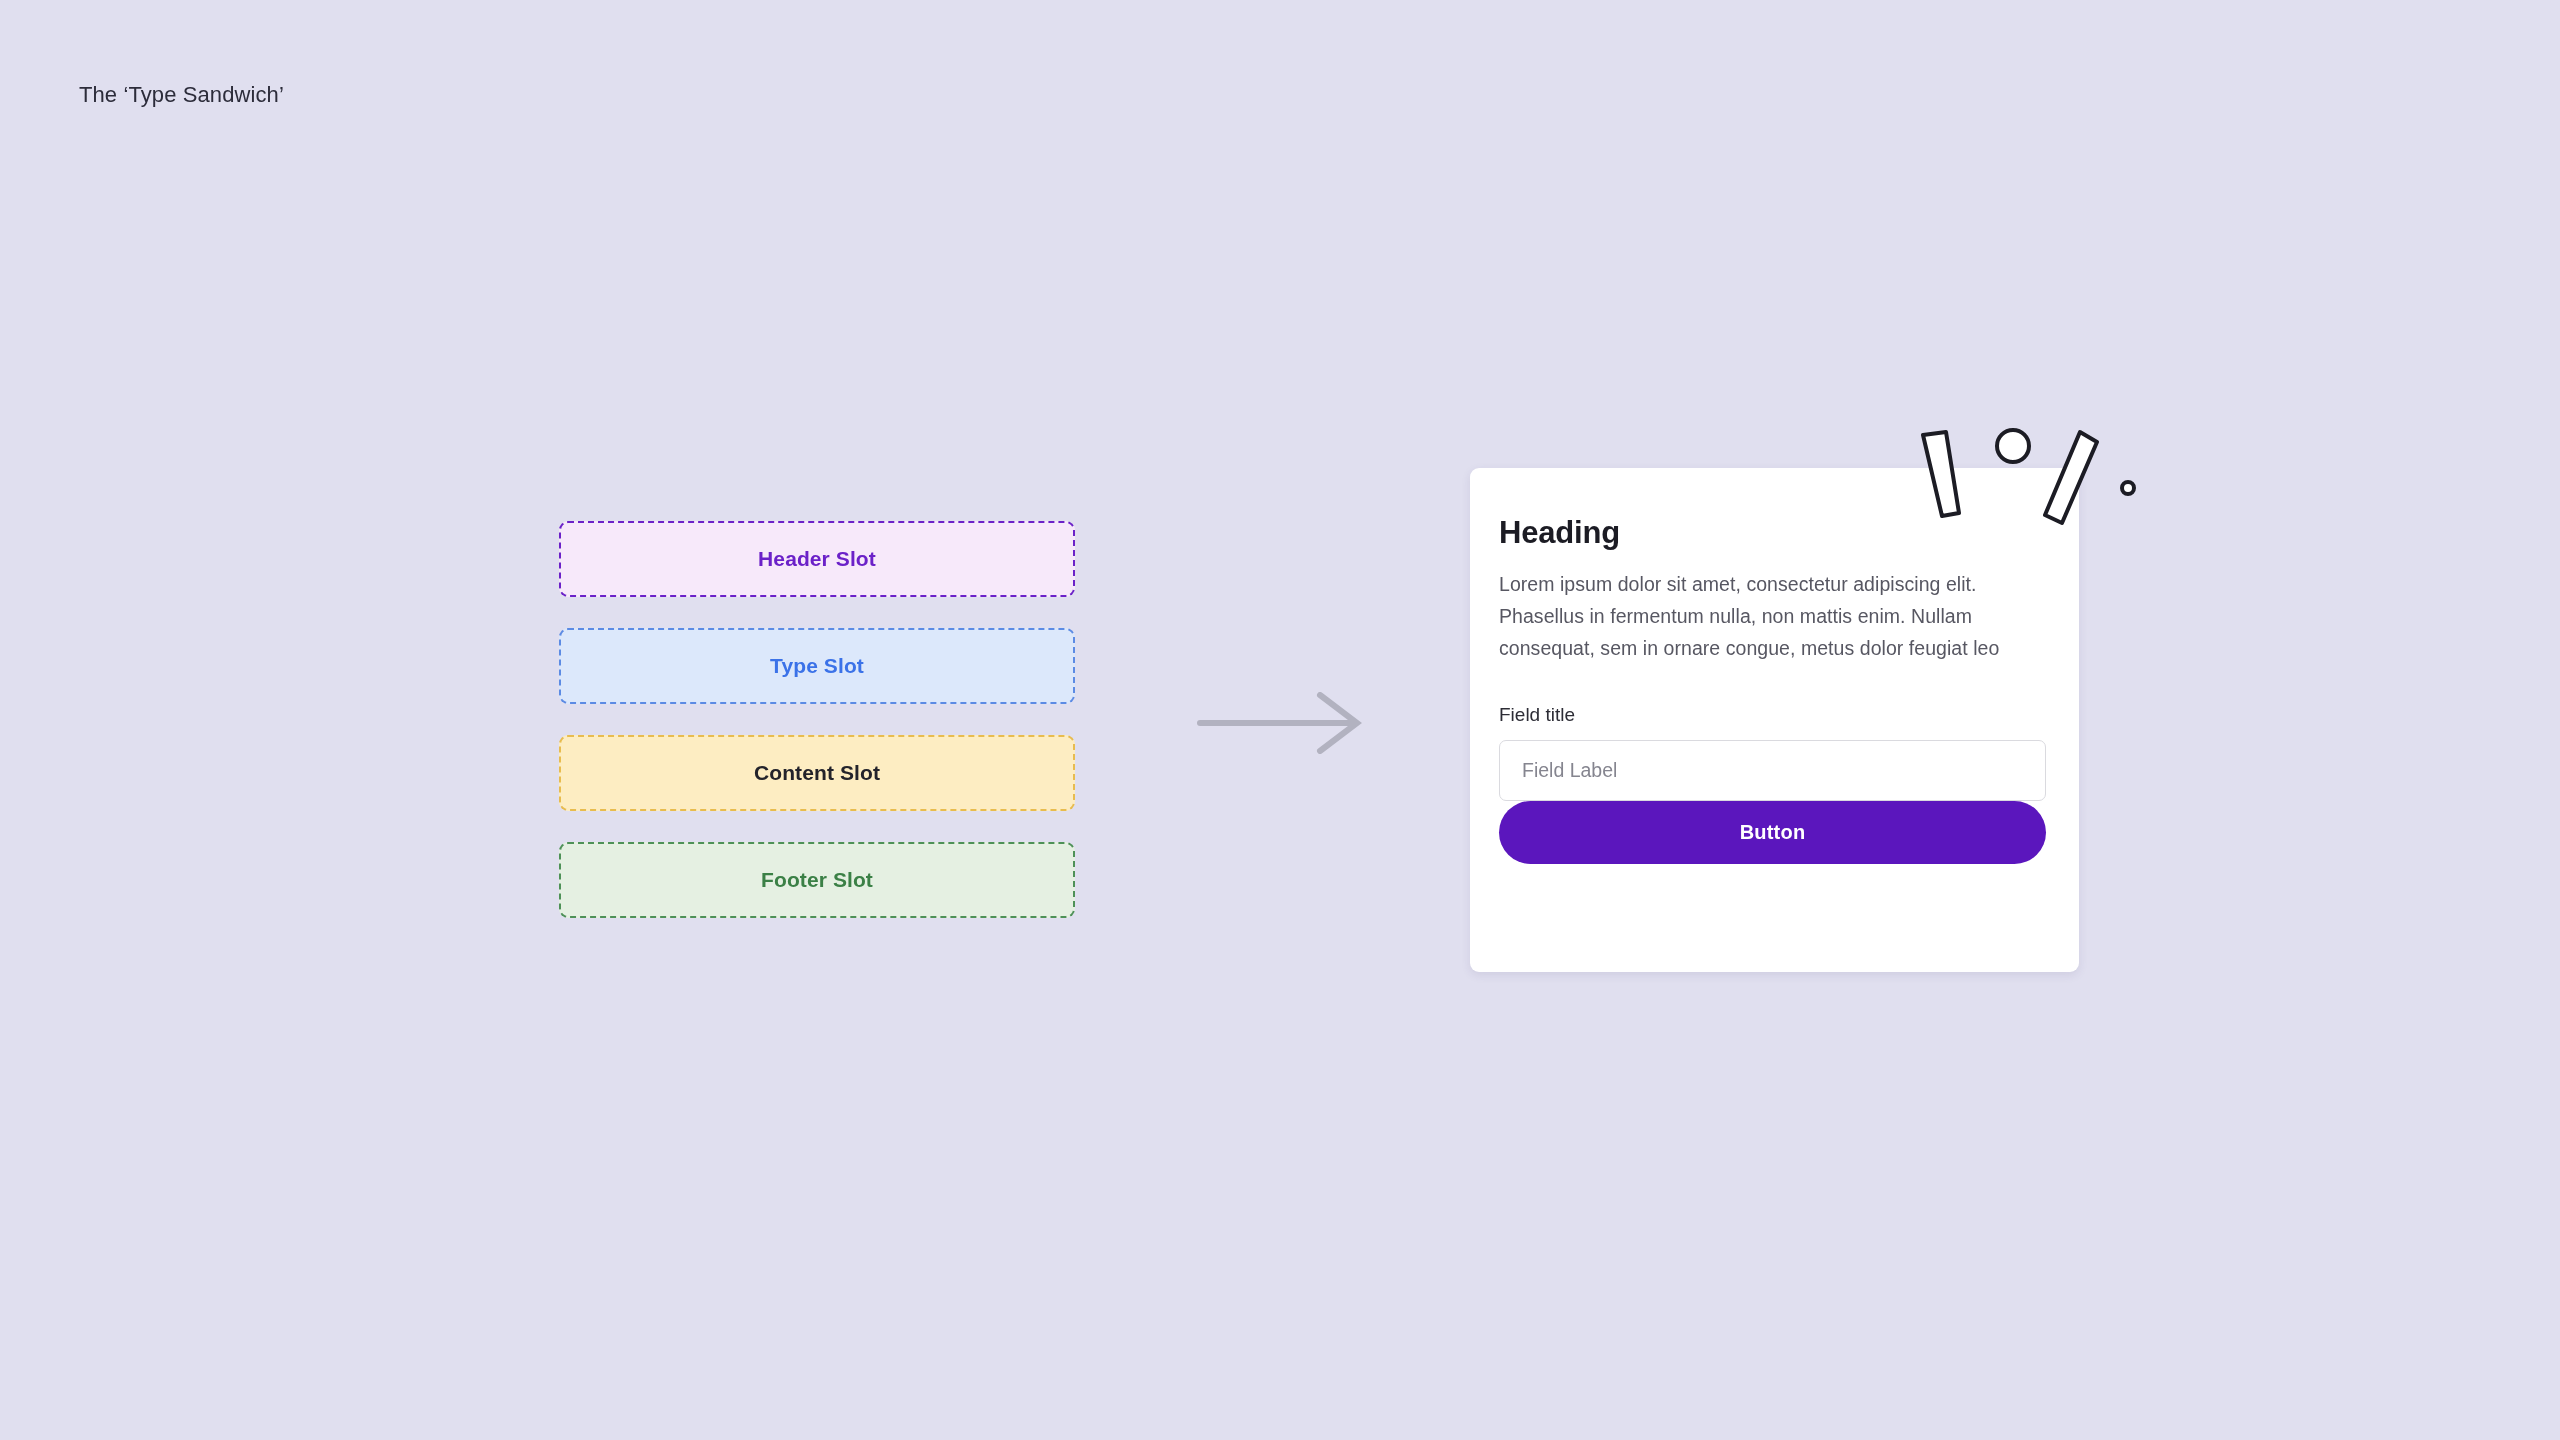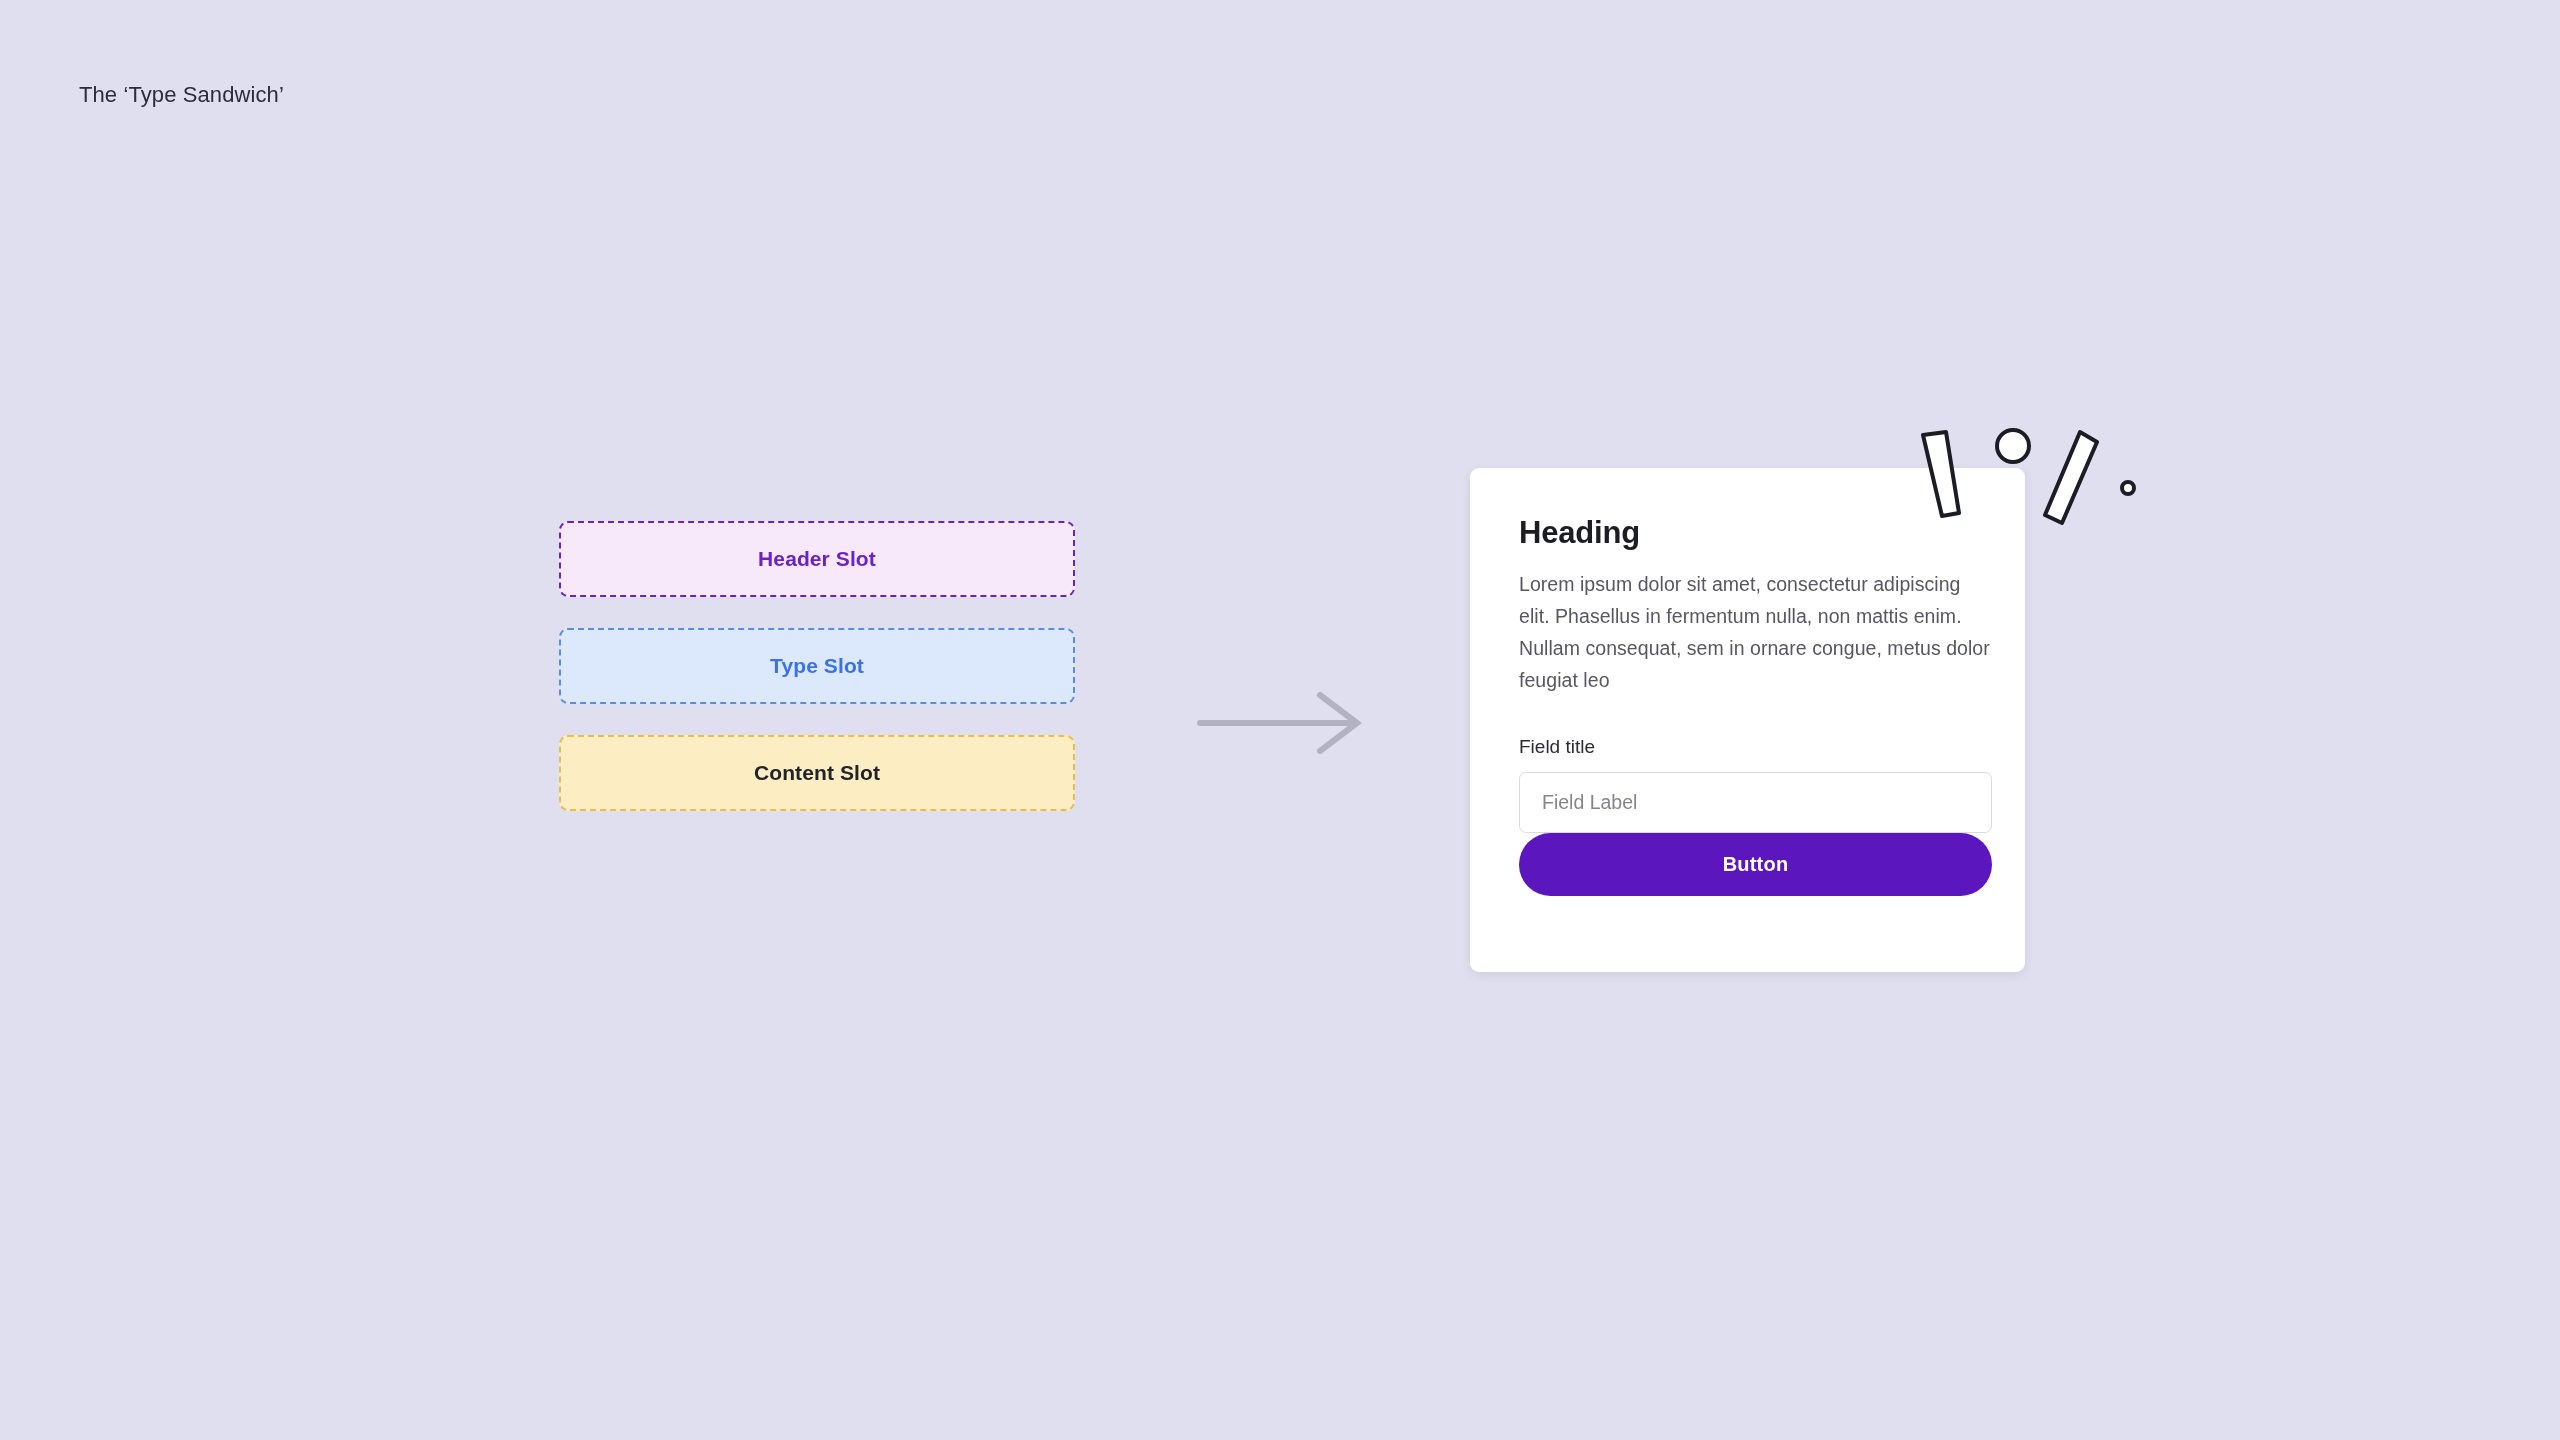--- a/index.html
+++ b/index.html
@@ -61,26 +61,26 @@
     top: 692px;
     width: 170px;
     height: 62px;
   }
 
   
   .card {
     position: absolute;
     left: 1470px;
     top: 468px;
-    width: 555px;
+    width: 609px;
     height: 504px;
     background: #FFFFFF;
     border-radius: 9px;
     box-shadow: 0 3px 10px rgba(60, 50, 110, 0.10);
-    padding: 47px 33px 0 49px;
+    padding: 47px 33px 0 29px;
     z-index: 3;
   }
 
   .card-heading {
     font-size: 31px;
     font-weight: bold;
     color: #1C1C24;
     letter-spacing: -0.2px;
     margin-bottom: 17px;
   }
@@ -150,20 +150,23 @@
   </div>
 
   <div class="slot slot-type">
     <span>Type Slot</span>
   </div>
 
   <div class="slot slot-content">
     <span>Content Slot</span>
   </div>
 
+  <div class="slot slot-footer">
+    <span>Footer Slot</span>
+  </div>
 
 </div>
 
 <svg class="arrow" viewBox="0 0 170 62">
   <line x1="4" y1="31" x2="160" y2="31" stroke="#B2B2C0" stroke-width="6" stroke-linecap="round"></line>
   <polyline points="124,3 161,31 124,59" fill="none" stroke="#B2B2C0" stroke-width="6" stroke-linecap="round" stroke-linejoin="miter"></polyline>
 </svg>
 
 <div class="card">
 

